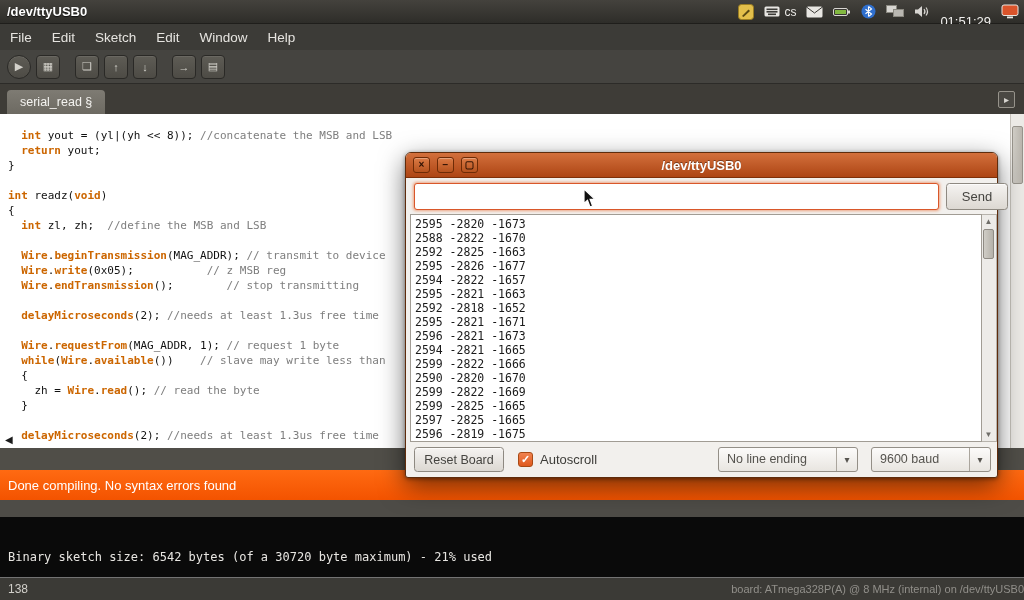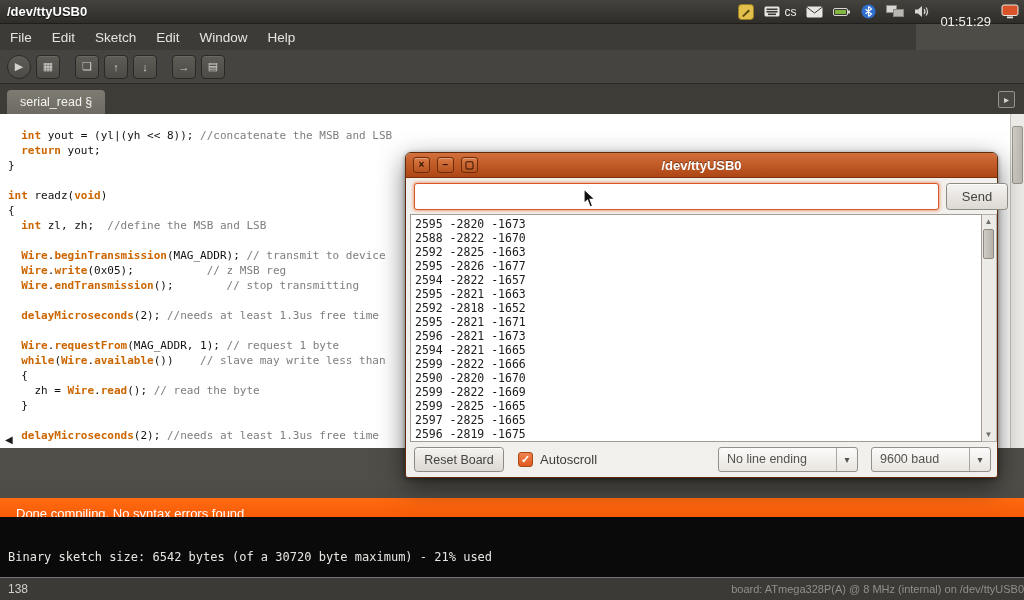--- a/index.html
+++ b/index.html
@@ -16,21 +16,21 @@
     border-bottom:1px solid #1f1e1b;
   }
   .panel-title { color:#fff; font-weight:bold; font-size:13px; padding-left:7px;
     text-shadow:0 1px 1px rgba(0,0,0,.7); }
   .tray { display:flex; align-items:center; gap:10px; padding-right:5px; }
   .tray > * { display:flex; align-items:center; }
   .tray-kbd { gap:4px; color:#ecebe8; font-size:12px;justify-content:space-between; }
   .clock { color:#f2f1ef; font-size:13px;margin-top:20px; }
   
   .menubar {
-    position:absolute; top:24px; left:0; width:916px; height:26px;
+    position:absolute; top:24px; left:0; width:1024px; height:26px;
     background:#3c3b37; display:flex; align-items:center;
   }
   .menu-item { color:#e6e4e0; font-size:13.5px; padding:4px 10px; cursor:default; }
   
   .toolbar {
     position:absolute; top:50px; left:0; width:1024px; height:34px;
     background:#454440; border-bottom:1px solid #2c2b28;
     display:flex; align-items:center; padding-left:7px; gap:5px;
   }
   .tb-btn {
@@ -74,23 +74,23 @@
     position:absolute; top:114px; right:0; width:14px; height:334px;
     background:#eceae6; border-left:1px solid #c6c2bb;
   }
   .editor-vscroll .handle {
     position:absolute; top:12px; left:1px; width:11px; height:58px;
     background:linear-gradient(90deg,#cfccc5,#b9b5ad); border:1px solid #97938b; border-radius:2px;
   }
   
   .editor-gap { position:absolute; top:448px; left:0; width:1024px; height:39px; background:#504e48; }
   .compilebar {
-    position:absolute; top:498px; left:0; width:1024px; height:30px;
+    position:absolute; top:470px; left:0; width:1024px; height:30px;
     background:linear-gradient(#ff6a12, #f35300);
-    color:#ffffff; font-size:13px; display:flex; align-items:center; padding-left:16px;
+    color:#ffffff; font-size:13px; display:flex; align-items:center; padding-left:8px;
   }
   .console {
     position:absolute; top:517px; left:0; width:1024px; height:60px;
     background:#0a0a0a; color:#e8e6e2;
     font-family:"DejaVu Sans Mono", monospace; font-size:12px;
     padding:33px 8px 0 8px;
   }
   .footer {
     position:absolute; top:577px; left:0; width:1024px; height:23px;
     background:#3b3a36; border-top:1px solid #737373;

